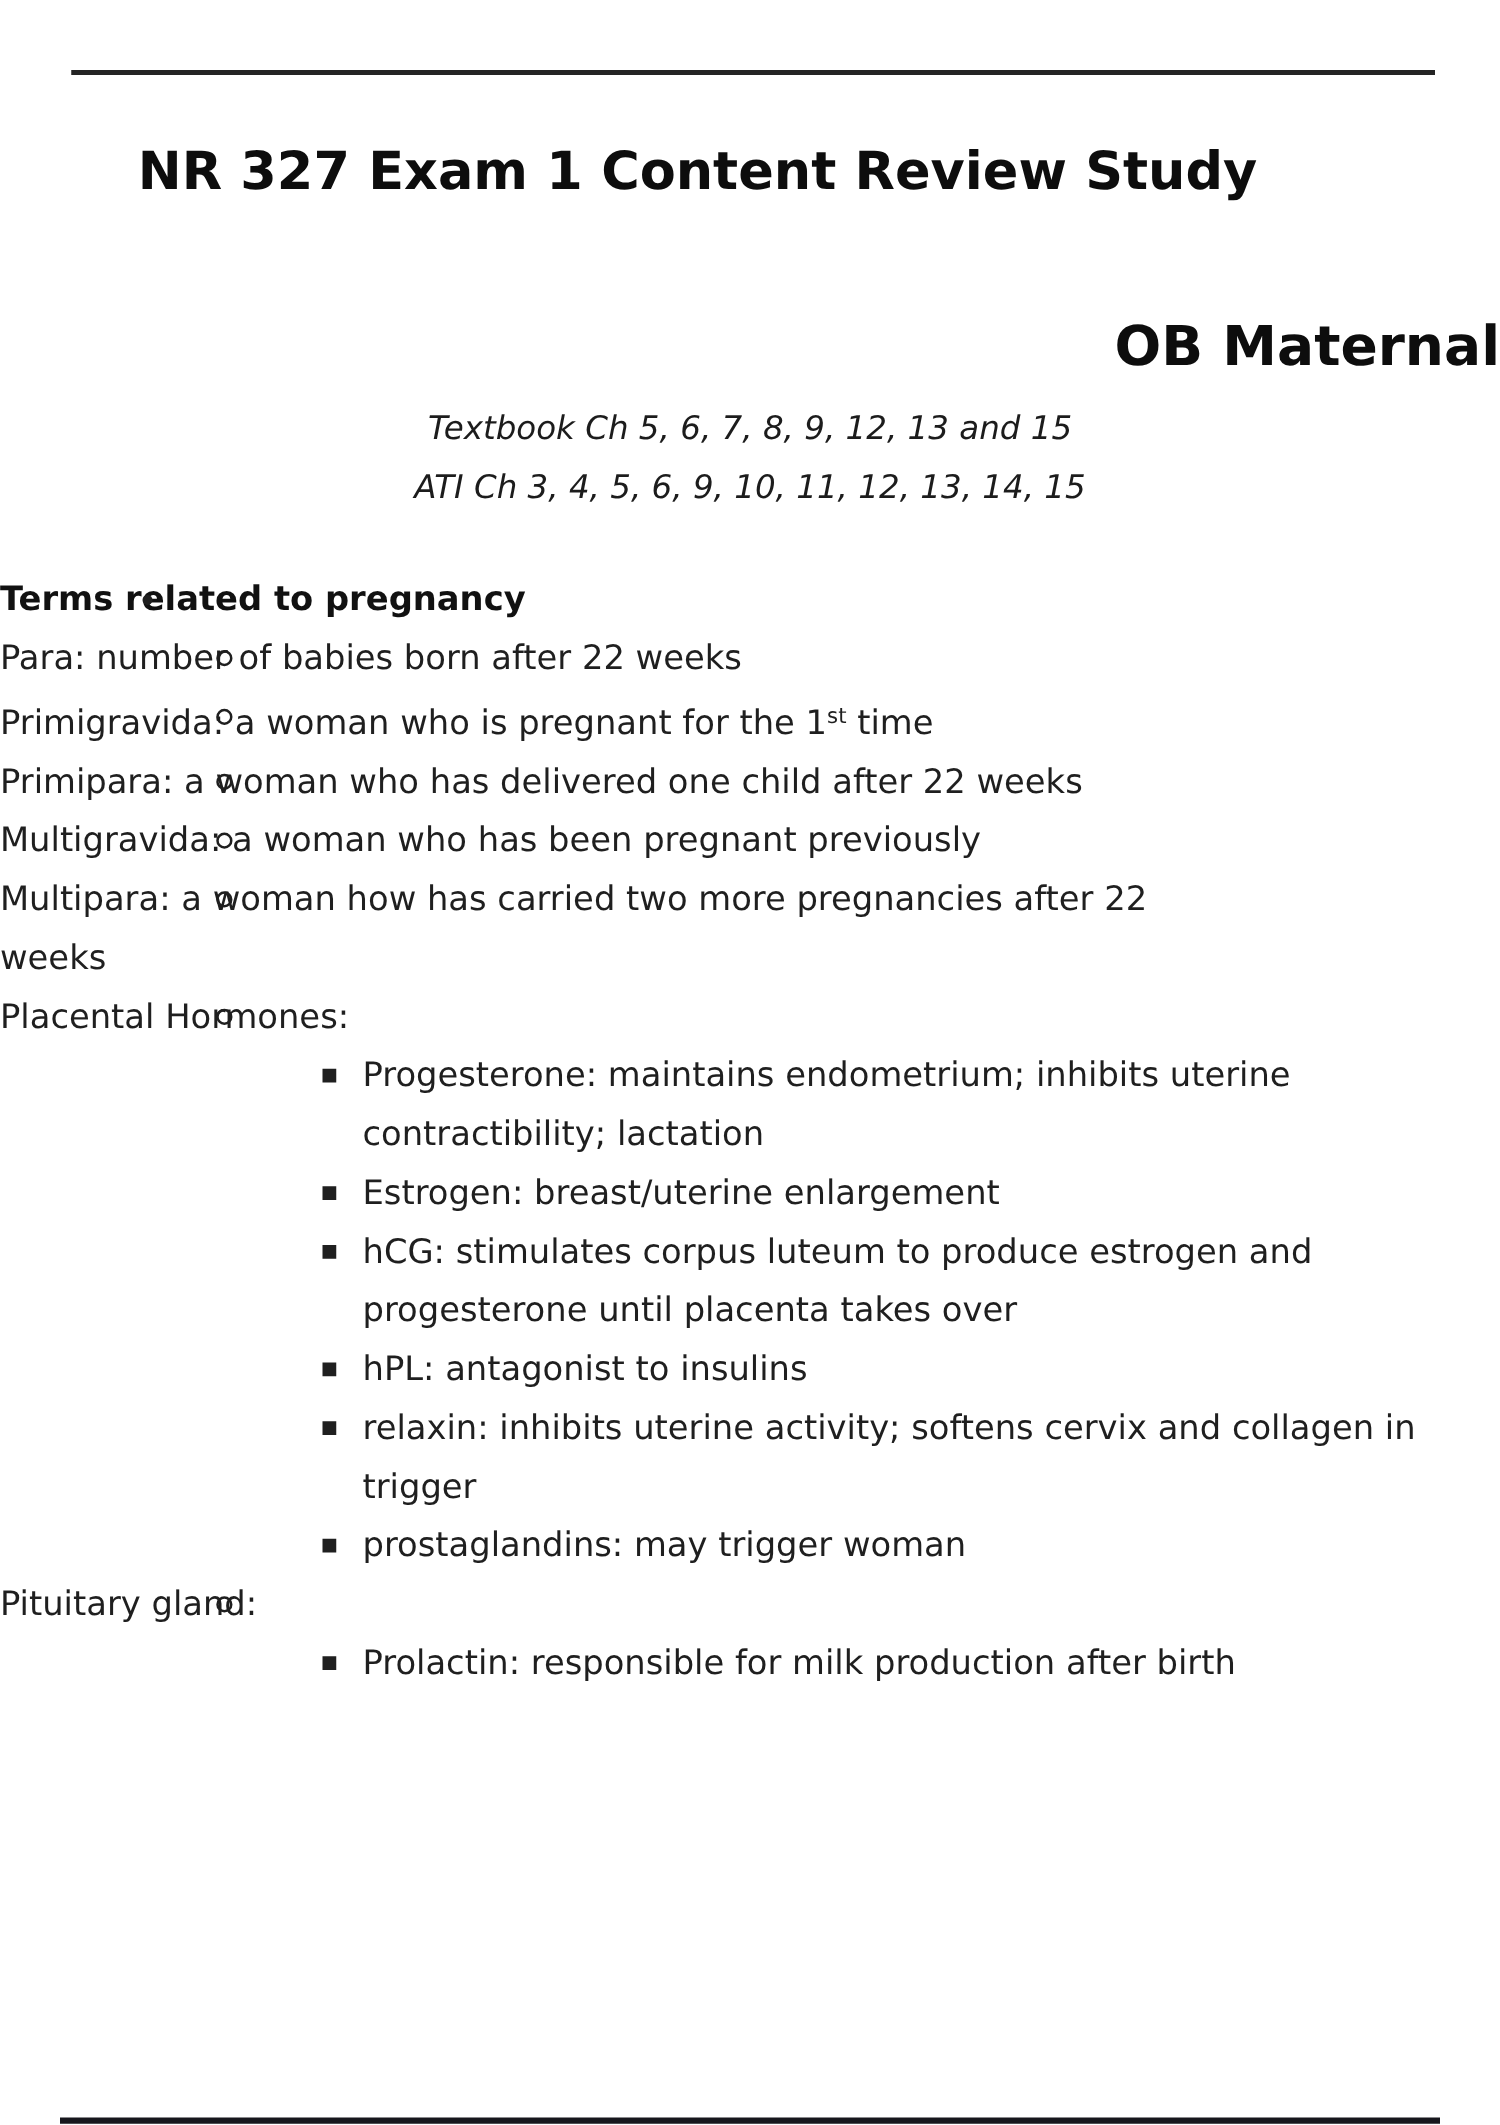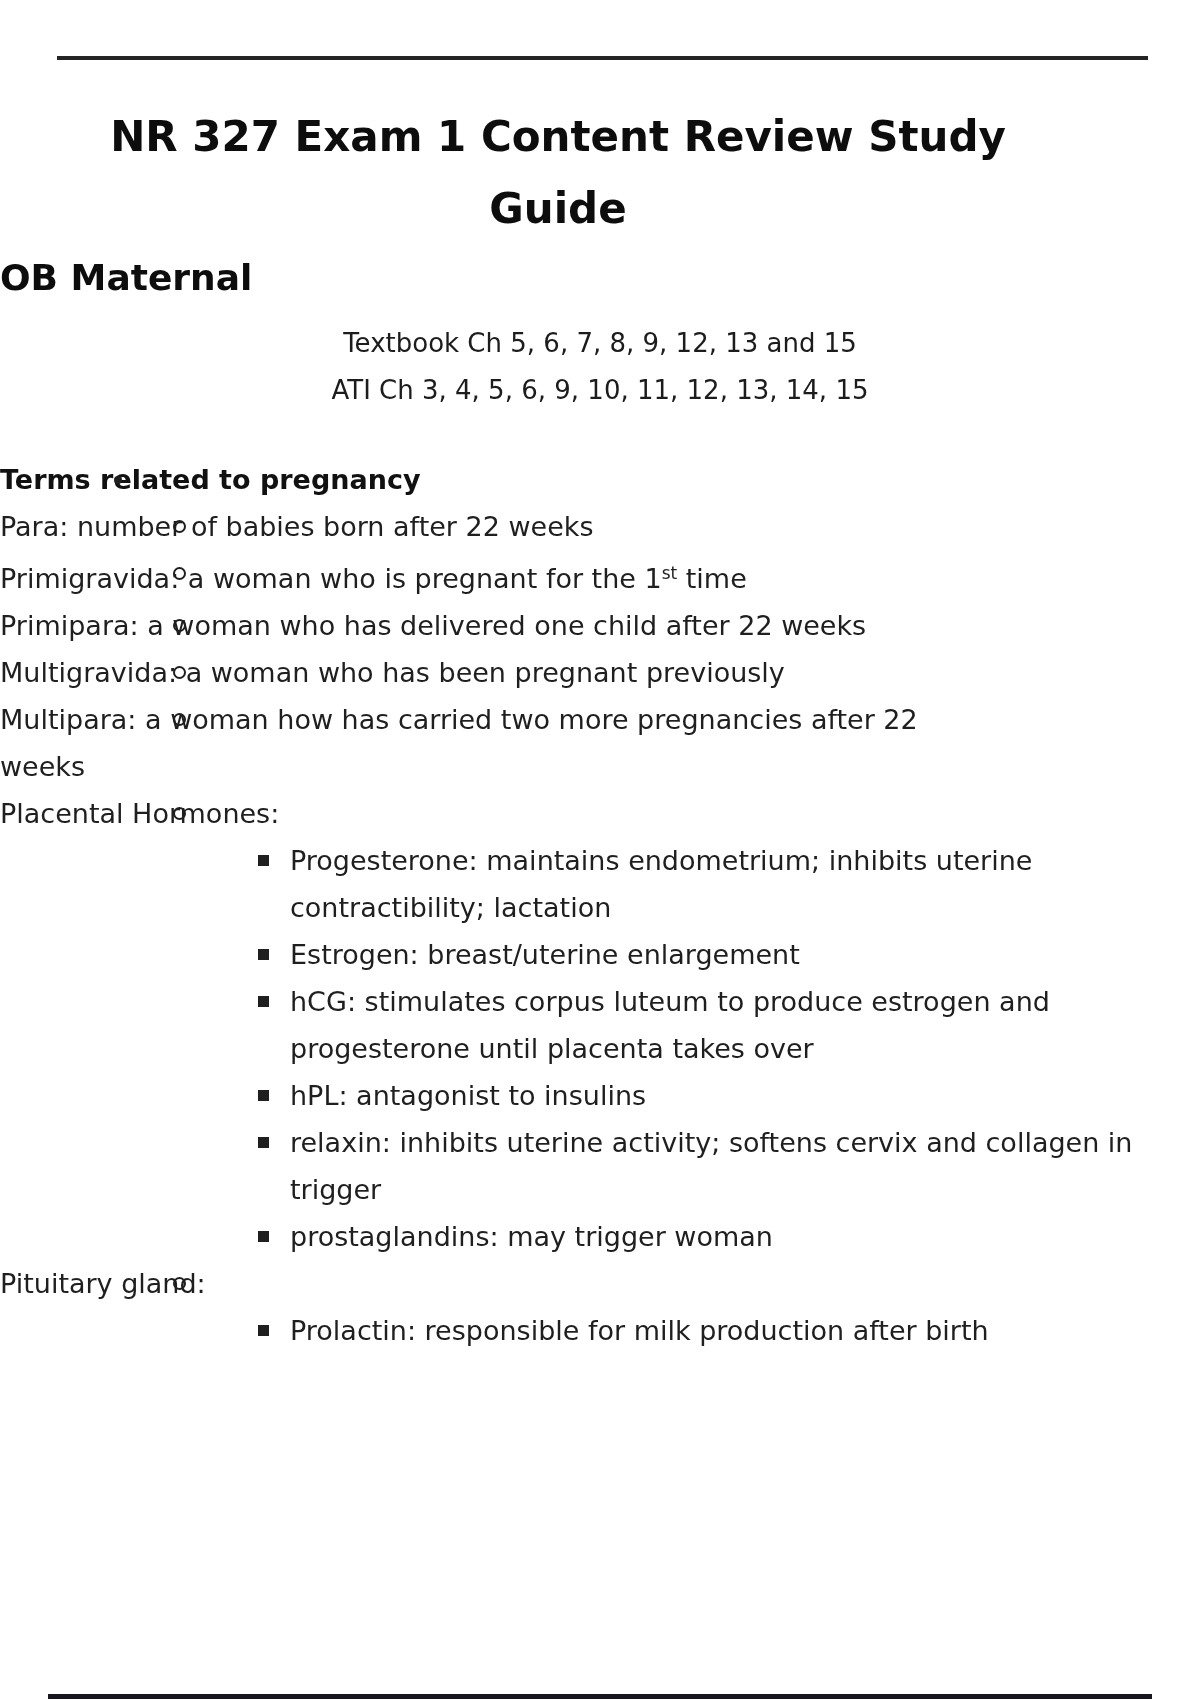--- a/index.html
+++ b/index.html
@@ -23,26 +23,26 @@
     width: 1104px; height: 5px; background: #17171d;
   }
 
   .doc-title {
     position: absolute; top: 101px; left: 0; width: 1116px;
     text-align: center; font-size: 42px; font-weight: bold;
     line-height: 72px; color: #0d0d0d;
   }
   .doc-subtitle {
     position: absolute; top: 248px; left: 0; width: 1200px;
-    text-align: left; font-size: 36px; font-weight: bold;
+    text-align: right; font-size: 44px; font-weight: bold;
     line-height: 60px; color: #0d0d0d;
   }
   .doc-refs {
     position: absolute; top: 320px; left: 0; width: 1200px;
-    text-align: center; font-size: 26px; line-height: 47px; color: #1c1c1c;
+    text-align: center; font-size: 26px; line-height: 47px; color: #1c1c1c; font-style: italic;
   }
 
   .outline {
     position: absolute; top: 456px; left: 0; width: 1200px;
     font-size: 27px; line-height: 47px;
   }
   .li { position: relative; }
   .li .txt div, .li .txt { white-space: nowrap; }
   .lvl1 { font-weight: bold; color: #111111; }
   .lvl1 .txt { }
@@ -65,21 +65,20 @@
 </style>
 </head>
 <body>
 
 <div class="page">
 
   <div class="rule-top"></div>
 
   <div class="doc-title">
     <div>NR 327 Exam 1 Content Review Study</div>
-    <div>Guide</div>
   </div>
 
   <div class="doc-subtitle">OB Maternal</div>
 
   <div class="doc-refs">
     <div>Textbook Ch 5, 6, 7, 8, 9, 12, 13 and 15</div>
     <div>ATI Ch 3, 4, 5, 6, 9, 10, 11, 12, 13, 14, 15</div>
   </div>
 
   <div class="outline">

